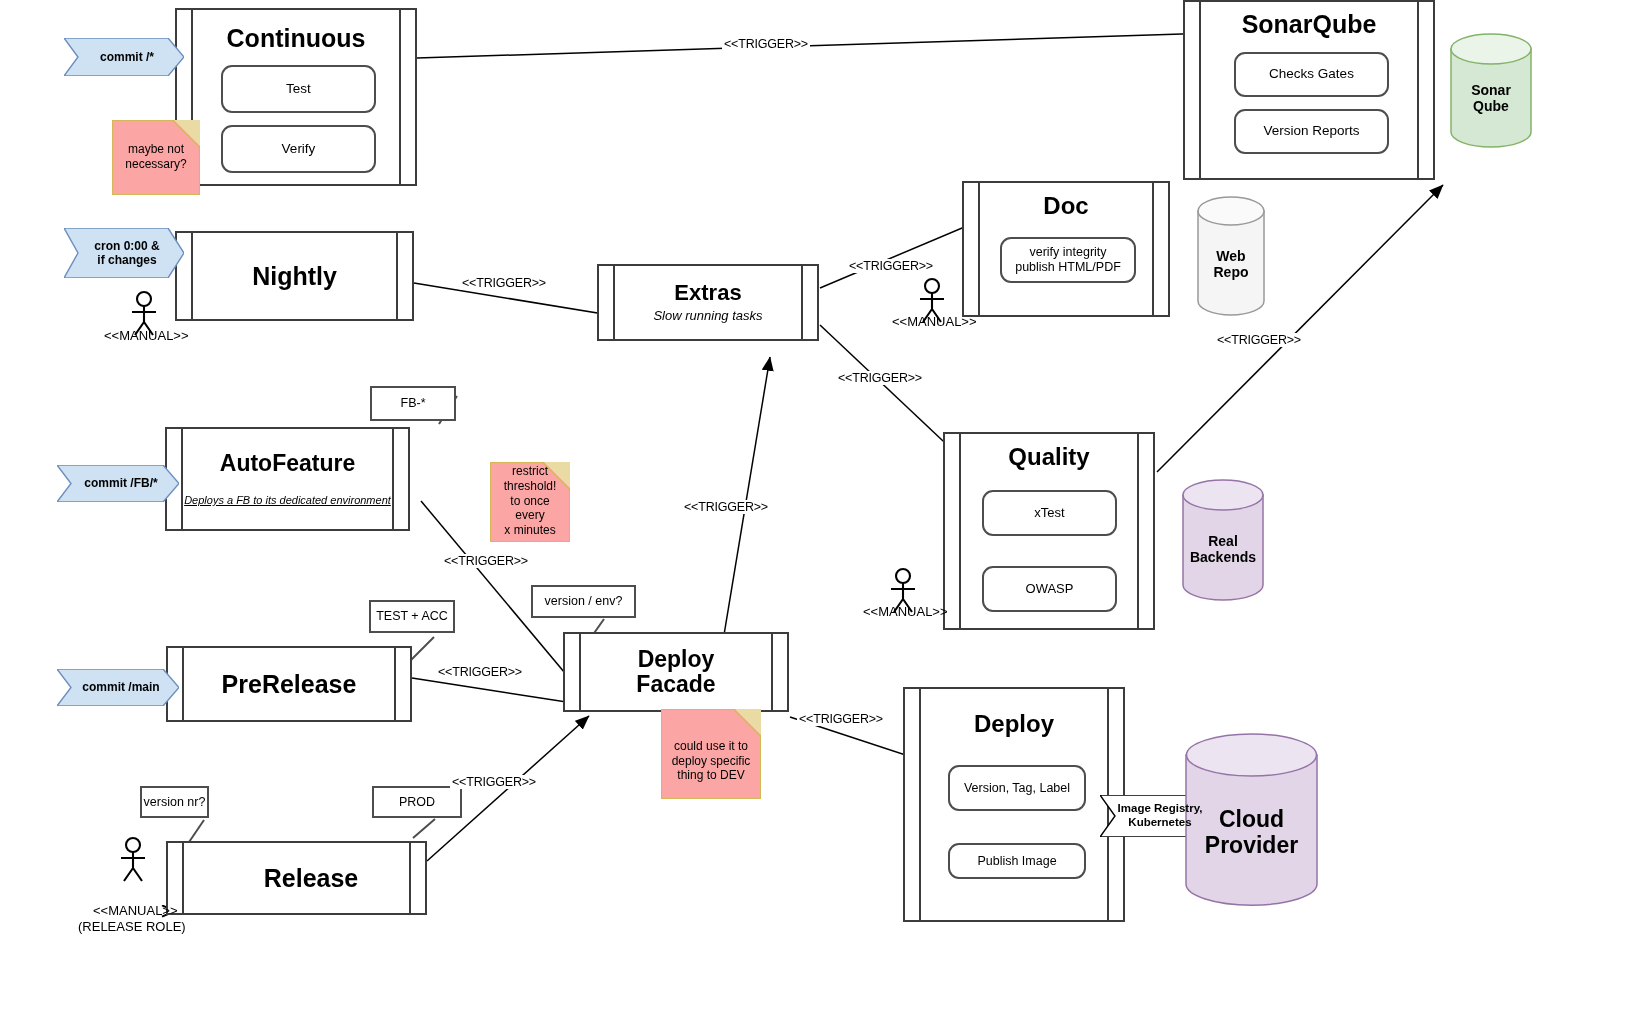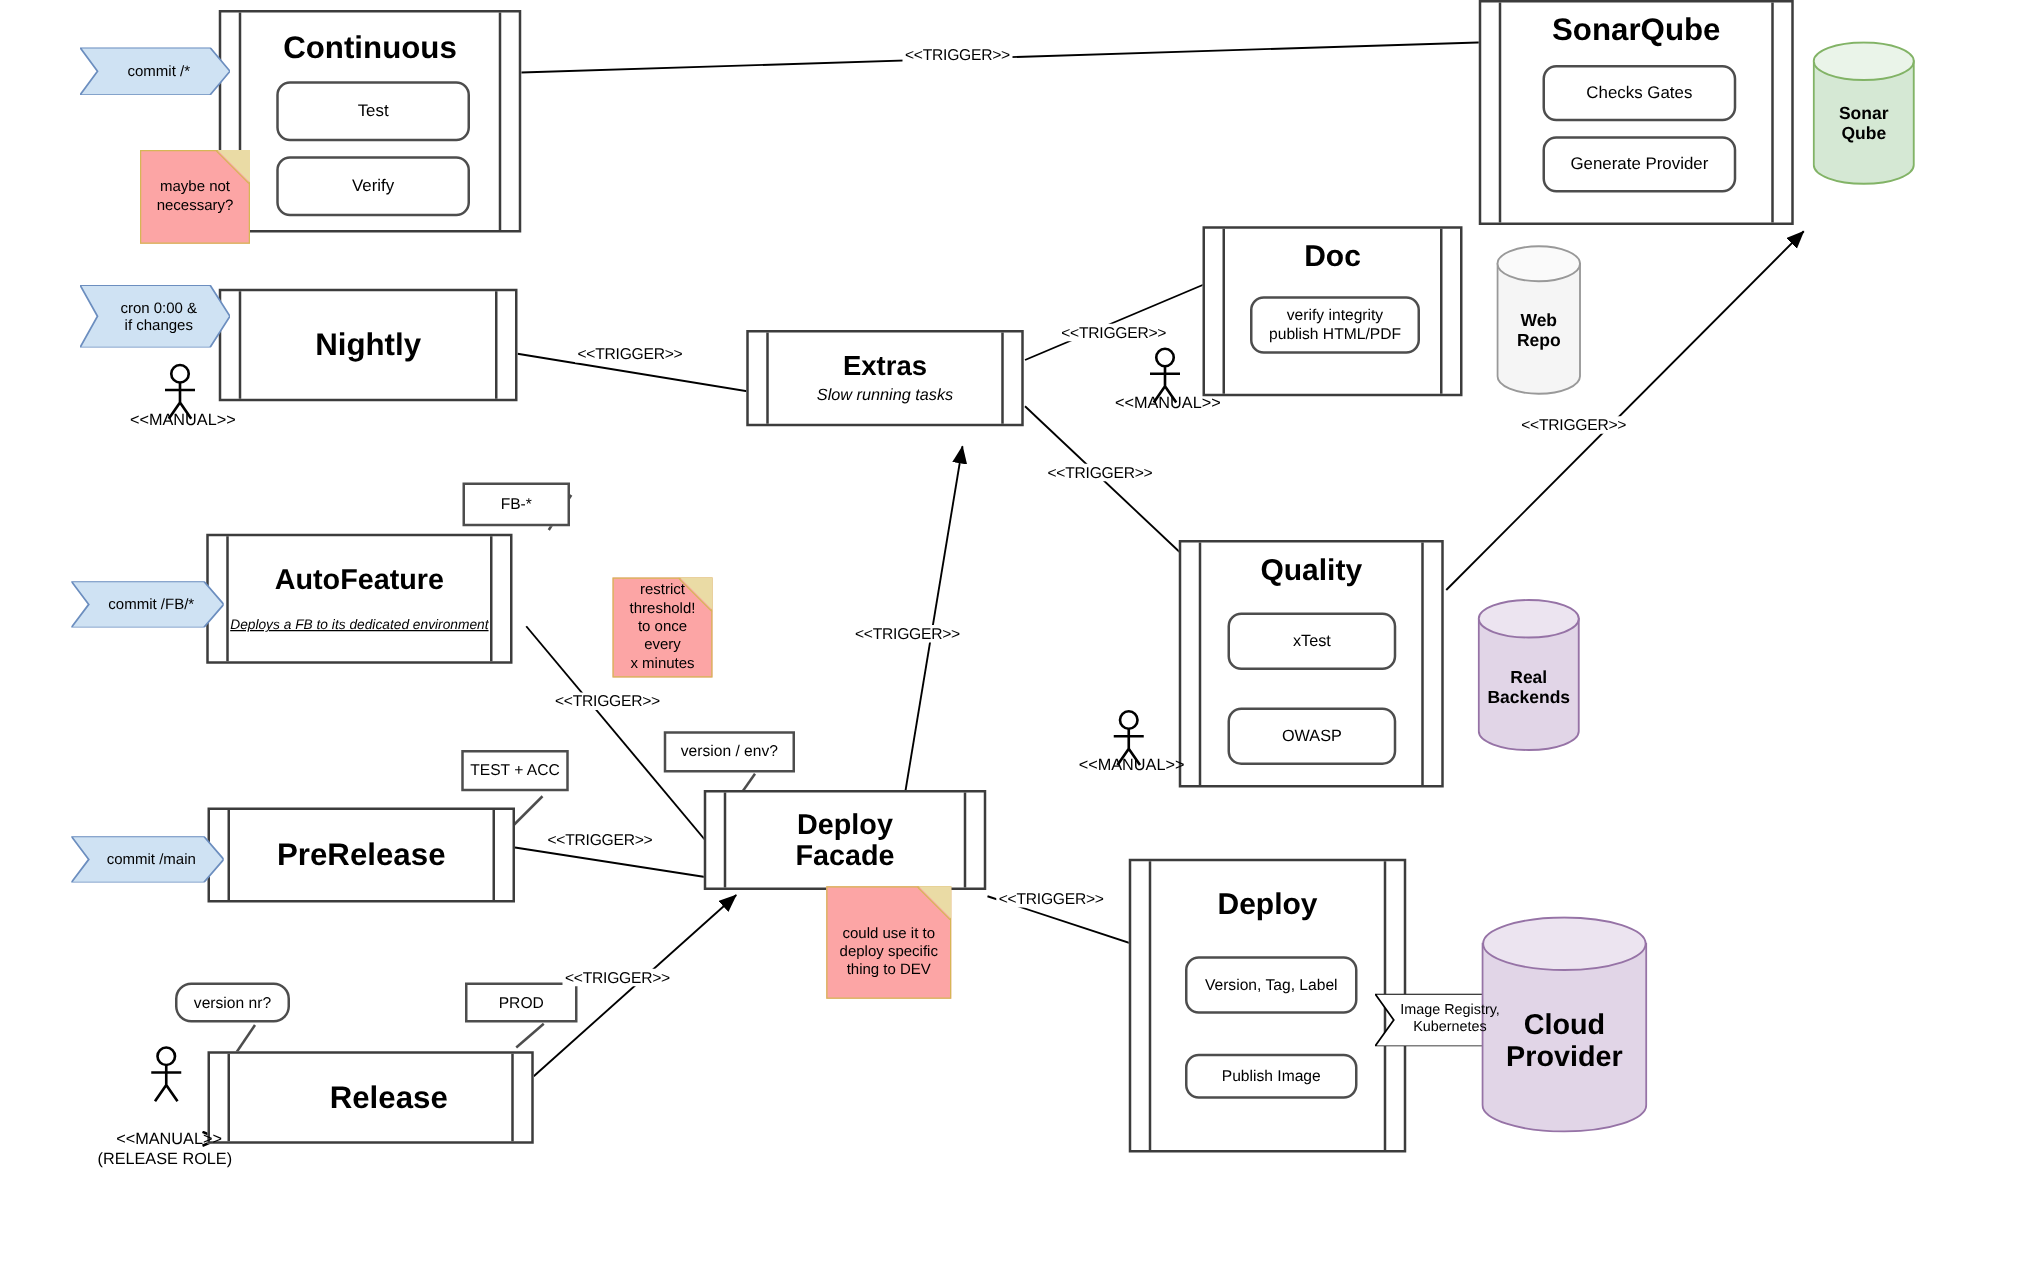--- a/index.html
+++ b/index.html
@@ -89,21 +89,21 @@
     background:#ffffff;
     display:flex;align-items:center;justify-content:center;
     text-align:center;color:#000;line-height:1.2;
   }
   
   .chev{
     position:absolute;
     box-sizing:border-box;
     display:flex;align-items:center;justify-content:center;
     text-align:center;
-    color:#000;line-height:1.2;
+    color:#000;line-height:1.2;font-weight:bold;
   }
   .chev .shape{
     position:absolute;left:0;top:0;width:100%;height:100%;
   }
   .chev .lbl{position:relative;z-index:2;padding:0 8px 0 14px;}
   
   .cyl{
     position:absolute;
     display:flex;align-items:center;justify-content:center;
     text-align:center;
@@ -196,21 +196,21 @@
       <div class="stage" style="position:absolute;left:28px;top:115px;width:155px;height:48px;font-size:13.5px;">Verify</div>
     </div>
   </div>
 
   <div class="uml" style="left:1183px;top:0px;width:252px;height:180px;">
     <div class="bar-l"></div>
     <div class="bar-r"></div>
     <div class="body">
       <div class="title" style="font-size:25px;margin-top:9px;">SonarQube</div>
       <div class="stage" style="position:absolute;left:33px;top:50px;width:155px;height:45px;font-size:13.5px;">Checks Gates</div>
-      <div class="stage" style="position:absolute;left:33px;top:107px;width:155px;height:45px;font-size:13.5px;">Generate Provider</div>
+      <div class="stage" style="position:absolute;left:33px;top:107px;width:155px;height:45px;font-size:13.5px;">Version Reports</div>
     </div>
   </div>
 
   <div class="uml" style="left:175px;top:231px;width:239px;height:90px;">
     <div class="bar-l"></div>
     <div class="bar-r"></div>
     <div class="body" style="justify-content:center;">
       <div class="title" style="font-size:25px;">Nightly</div>
     </div>
   </div>
@@ -354,21 +354,21 @@
   </div>
 
   <div class="callout" style="left:369px;top:600px;width:86px;height:33px;font-size:12.5px;">
     <span>TEST + ACC</span>
   </div>
 
   <div class="callout" style="left:531px;top:585px;width:105px;height:33px;font-size:12.5px;">
     <span>version / env?</span>
   </div>
 
-  <div class="callout" style="left:140px;top:786px;width:92px;height:32px;font-size:12.5px;border-radius:13px;">
+  <div class="callout" style="left:140px;top:786px;width:69px;height:32px;font-size:12.5px;">
     <span>version nr?</span>
   </div>
 
   <div class="callout" style="left:372px;top:786px;width:90px;height:32px;font-size:12.5px;">
     <span>PROD</span>
   </div>
 
   <div class="cyl" style="left:1450px;top:33px;width:82px;height:115px;font-size:14px;">
     <svg class="shape" viewBox="0 0 82 115" preserveAspectRatio="none">
       <path d="M1,16 L1,99 A40,15 0 0 0 81,99 L81,16 Z" fill="#d5e8d4" stroke="#82b366" stroke-width="1.5"></path>

